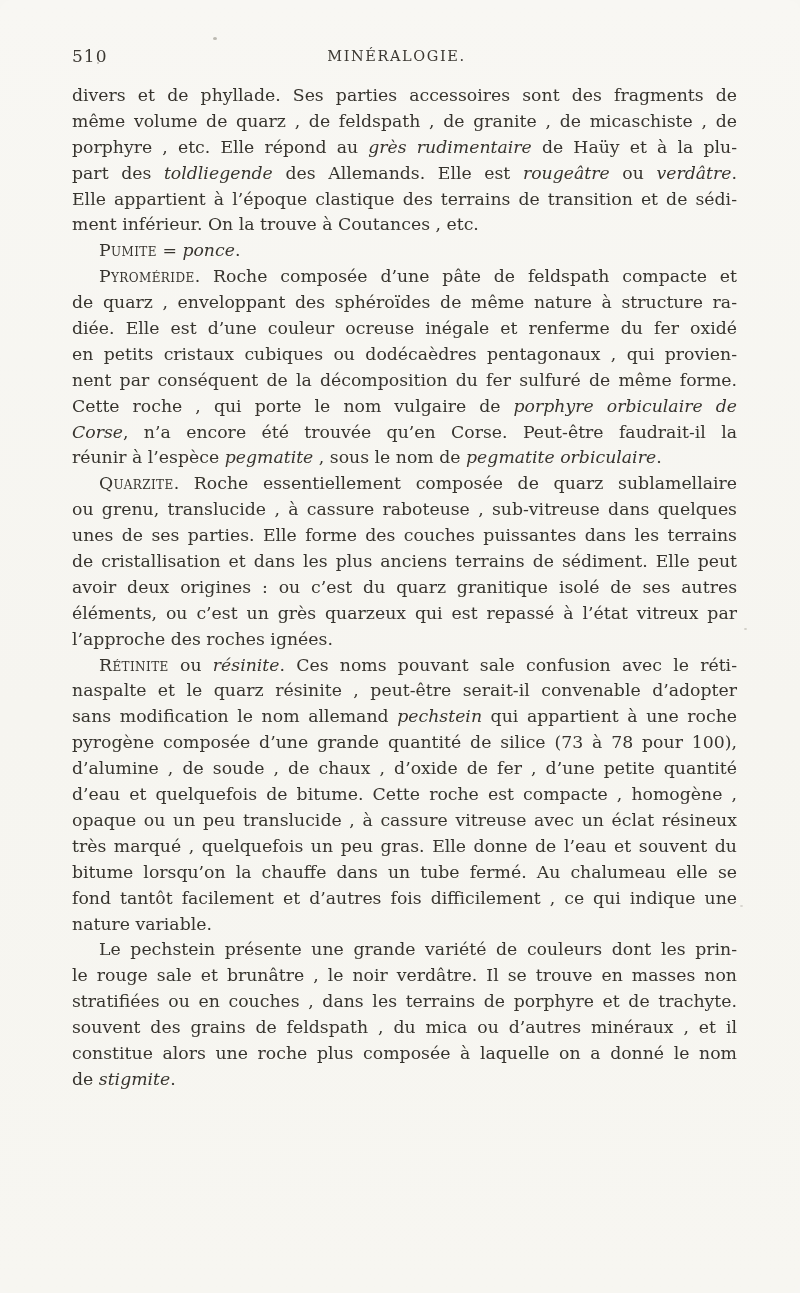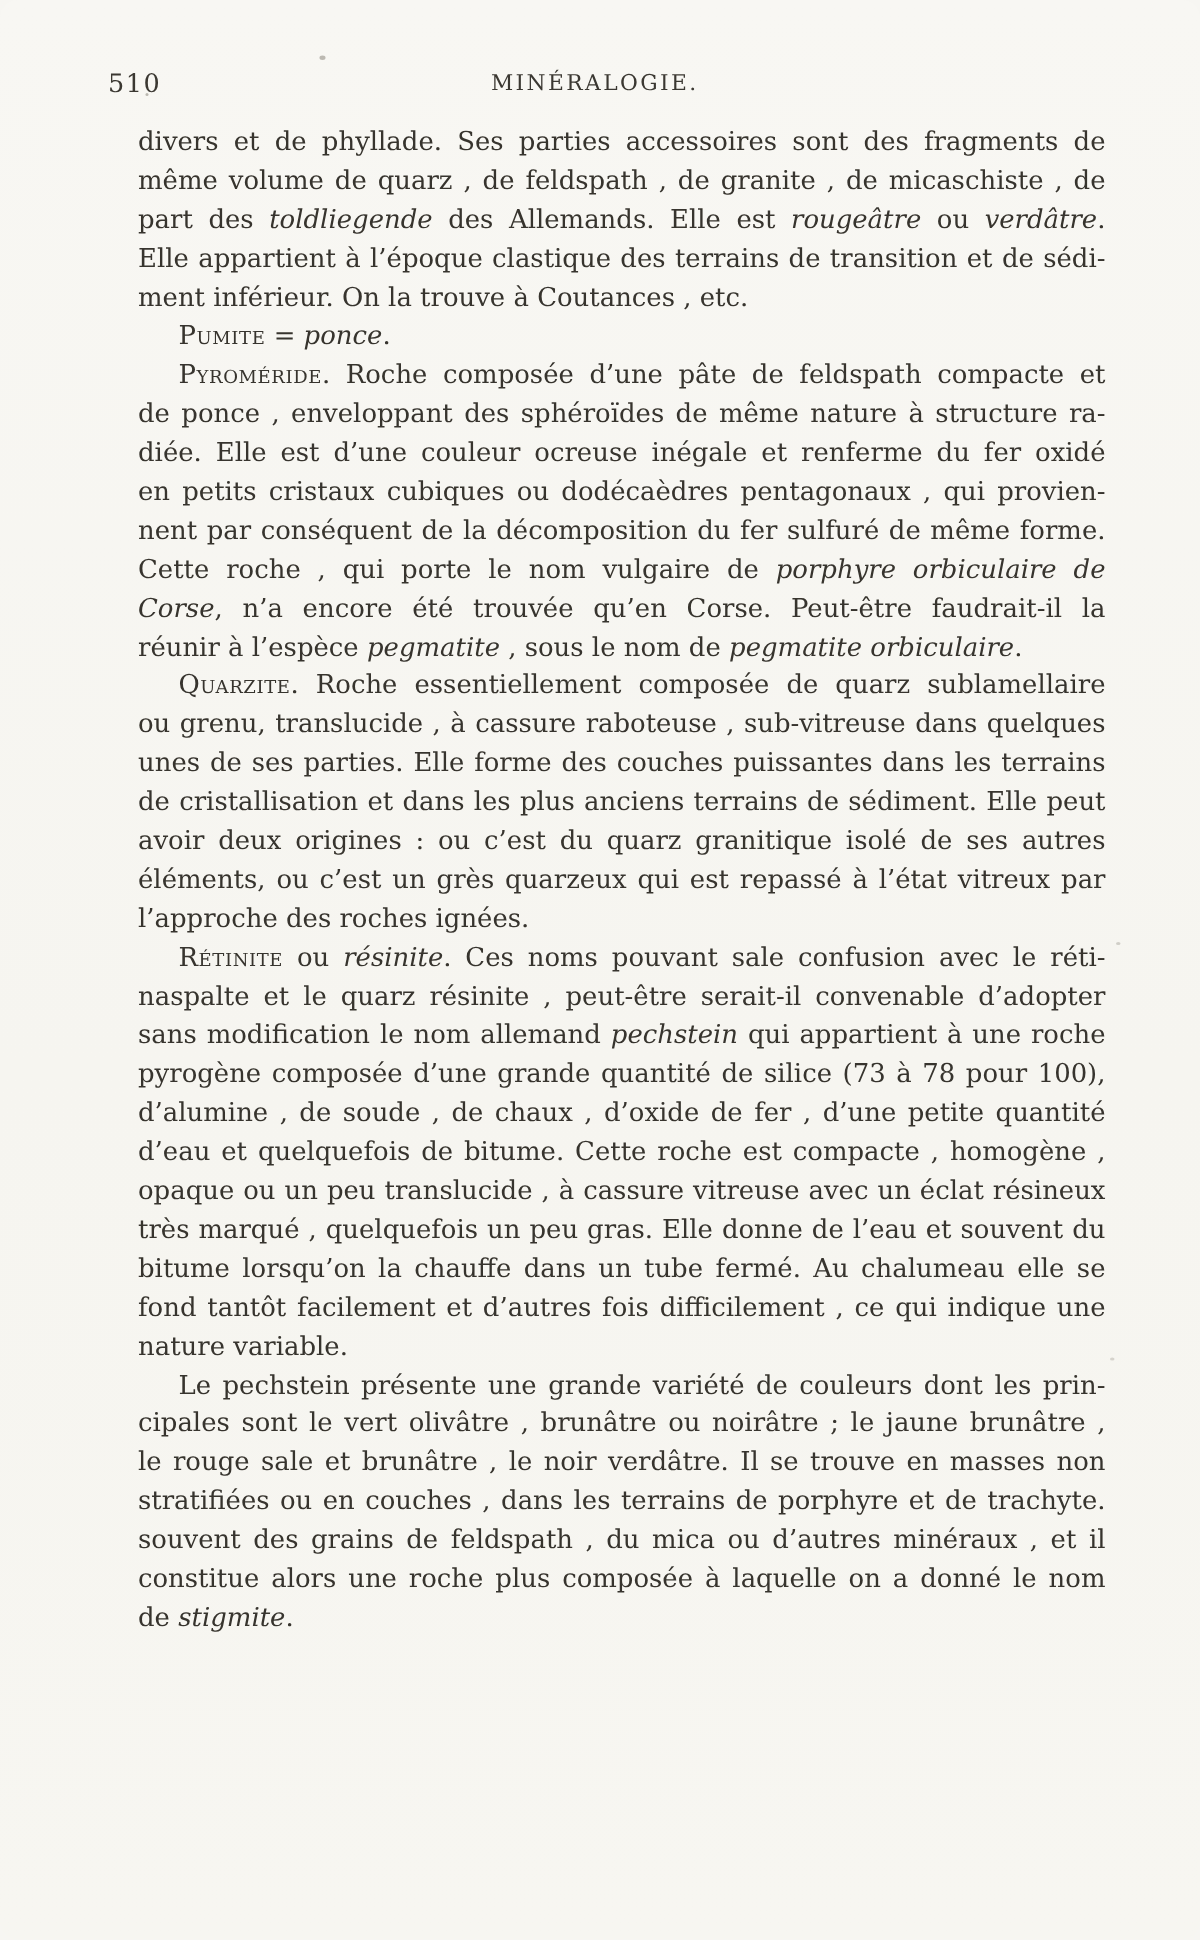--- a/index.html
+++ b/index.html
@@ -36,21 +36,20 @@
     line-height: 25.9px;
     text-rendering: optimizeLegibility;
   }
   .para { margin: 0; }
   .pline {
     text-align: justify;
     text-align-last: justify;
     white-space: normal;
     height: 25.9px;
     overflow: visible;
-    margin-left: 20px;
   }
   .pline.last { text-align-last: left; }
   .pline.indent { text-indent: 27px; }
   .it { font-style: italic; }
   .sc { font-variant: small-caps; letter-spacing: 0.4px; }
   .speck {
     position: absolute; border-radius: 50%;
     background: #8a867c; opacity: 0.55;
   }
   .speck.s1 { left: 213px; top: 37px; width: 4px; height: 3px; }
@@ -69,30 +68,31 @@
 
   <div class="header-row">
     <span class="page-number">510</span>
     <span class="running-title">MINÉRALOGIE.</span>
   </div>
 
   <div class="text-block">
       <div class="para">
         <div class="pline"><span>divers et de phyllade. Ses parties accessoires sont des fragments de</span></div>
         <div class="pline"><span>même volume de quarz , de feldspath , de granite , de micaschiste , de</span></div>
+        <div class="pline"><span>porphyre , etc. Elle répond au </span><span class="it">grès rudimentaire</span><span> de Haüy et à la plu-</span></div>
         <div class="pline"><span>part des </span><span class="it">toldliegende</span><span> des Allemands. Elle est </span><span class="it">rougeâtre</span><span> ou </span><span class="it">verdâtre</span><span>.</span></div>
         <div class="pline"><span>Elle appartient à l’époque clastique des terrains de transition et de sédi-</span></div>
         <div class="pline last"><span>ment inférieur. On la trouve à Coutances , etc.</span></div>
       </div>
       <div class="para">
         <div class="pline last indent"><span class="sc">Pumite</span><span> = </span><span class="it">ponce</span><span>.</span></div>
       </div>
       <div class="para">
         <div class="pline indent"><span class="sc">Pyroméride</span><span>. Roche composée d’une pâte de feldspath compacte et</span></div>
-        <div class="pline"><span>de ponce , enveloppant des sphéroïdes de même nature à structure ra-</span></div>
+        <div class="pline"><span>de quarz , enveloppant des sphéroïdes de même nature à structure ra-</span></div>
         <div class="pline"><span>diée. Elle est d’une couleur ocreuse inégale et renferme du fer oxidé</span></div>
         <div class="pline"><span>en petits cristaux cubiques ou dodécaèdres pentagonaux , qui provien-</span></div>
         <div class="pline"><span>nent par conséquent de la décomposition du fer sulfuré de même forme.</span></div>
         <div class="pline"><span>Cette roche , qui porte le nom vulgaire de </span><span class="it">porphyre orbiculaire de</span></div>
         <div class="pline"><span class="it">Corse</span><span>, n’a encore été trouvée qu’en Corse. Peut-être faudrait-il la</span></div>
         <div class="pline last"><span>réunir à l’espèce </span><span class="it">pegmatite</span><span> , sous le nom de </span><span class="it">pegmatite orbiculaire</span><span>.</span></div>
       </div>
       <div class="para">
         <div class="pline indent"><span class="sc">Quarzite</span><span>. Roche essentiellement composée de quarz sublamellaire</span></div>
         <div class="pline"><span>ou grenu, translucide , à cassure raboteuse , sub-vitreuse dans quelques</span></div>
@@ -110,21 +110,20 @@
         <div class="pline"><span>d’alumine , de soude , de chaux , d’oxide de fer , d’une petite quantité</span></div>
         <div class="pline"><span>d’eau et quelquefois de bitume. Cette roche est compacte , homogène ,</span></div>
         <div class="pline"><span>opaque ou un peu translucide , à cassure vitreuse avec un éclat résineux</span></div>
         <div class="pline"><span>très marqué , quelquefois un peu gras. Elle donne de l’eau et souvent du</span></div>
         <div class="pline"><span>bitume lorsqu’on la chauffe dans un tube fermé. Au chalumeau elle se</span></div>
         <div class="pline"><span>fond tantôt facilement et d’autres fois difficilement , ce qui indique une</span></div>
         <div class="pline last"><span>nature variable.</span></div>
       </div>
       <div class="para">
         <div class="pline indent"><span>Le pechstein présente une grande variété de couleurs dont les prin-</span></div>
-        <div class="pline"><span>cipales sont le vert olivâtre , brunâtre ou noirâtre ; le jaune brunâtre ,</span></div>
         <div class="pline"><span>le rouge sale et brunâtre , le noir verdâtre. Il se trouve en masses non</span></div>
         <div class="pline"><span>stratifiées ou en couches , dans les terrains de porphyre et de trachyte.</span></div>
         <div class="pline"><span>souvent des grains de feldspath , du mica ou d’autres minéraux , et il</span></div>
         <div class="pline"><span>constitue alors une roche plus composée à laquelle on a donné le nom</span></div>
         <div class="pline last"><span>de </span><span class="it">stigmite</span><span>.</span></div>
       </div>
     </div>
 </div>
 
 </body></html>

